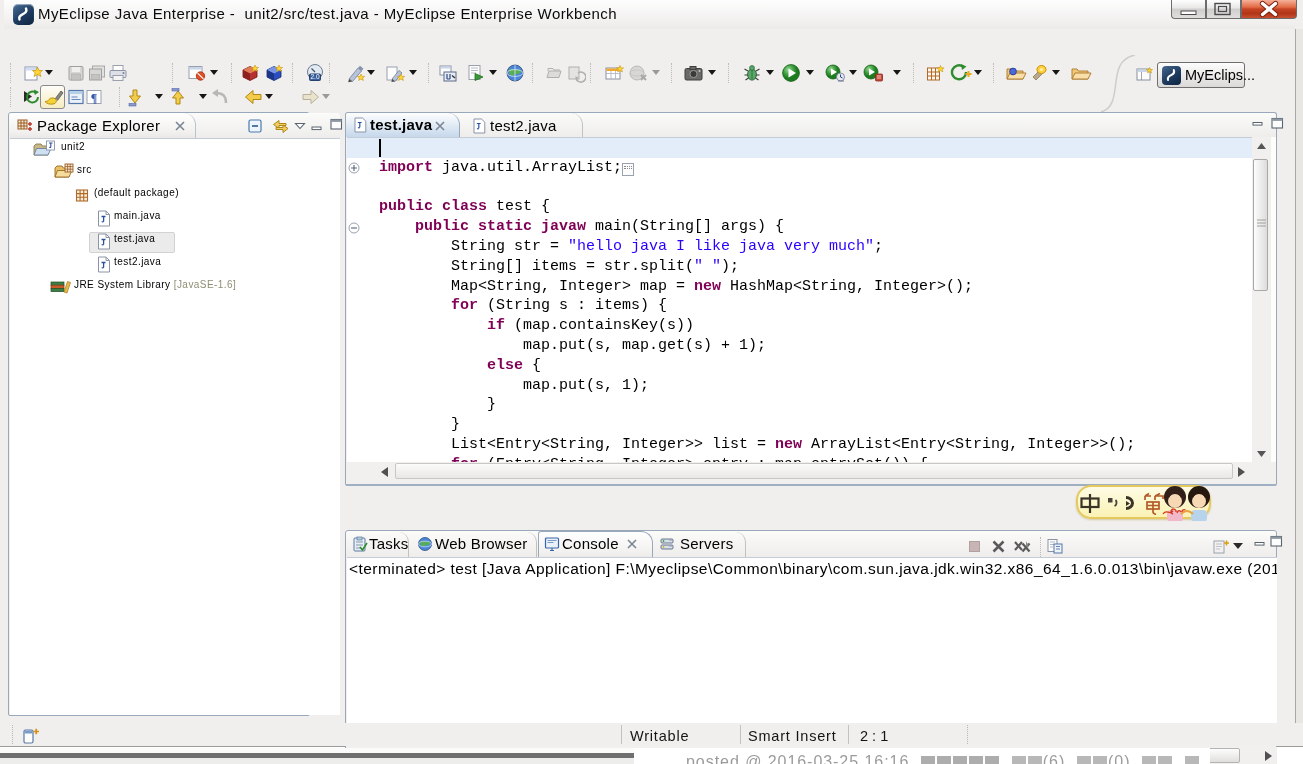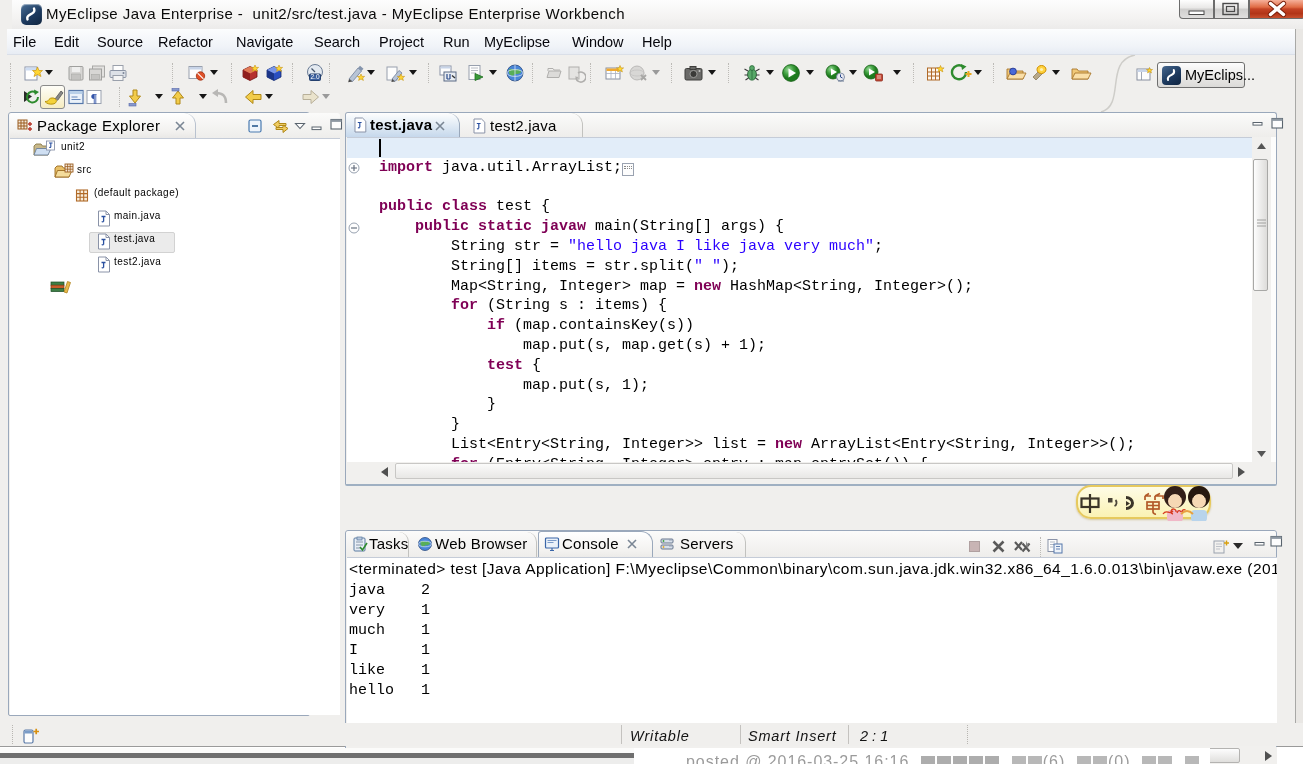--- a/index.html
+++ b/index.html
@@ -2,21 +2,21 @@
 <html><head>
 <meta charset="utf-8">
 <style>
 * { margin:0; padding:0; box-sizing:border-box; }
 html,body { width:1303px; height:764px; overflow:hidden; background:#fff; }
 body { font-family:"Liberation Sans", sans-serif; position:relative; }
 .abs { position:absolute; }
 svg.abs { display:block; }
 .win { position:absolute; left:0; top:0; width:1303px; height:747px; background:#f0efed; border-bottom:1px solid #9a9a9a; }
 
-.titlebar { position:absolute; left:12px; top:0; width:1291px; height:29px; background:linear-gradient(180deg,#fdfdfd 0%,#f4f3f2 60%,#ecebea 100%);text-decoration:underline; }
+.titlebar { position:absolute; left:4px; top:0; width:1291px; height:29px; background:linear-gradient(180deg,#fdfdfd 0%,#f4f3f2 60%,#ecebea 100%);text-decoration:underline; }
 .title-ico { position:absolute; left:9px; top:4px; width:21px; height:21px; border-radius:5px; background:linear-gradient(145deg,#4a6f96 0%,#1d3a5f 55%,#10253f 100%); box-shadow:inset 0 1px 1px rgba(255,255,255,.5); }
 .title-txt { position:absolute; left:34px; top:5px; font-size:15px; letter-spacing:0.42px; color:#0a0a0a; }
 .winbtn { position:absolute; top:0; height:19px; border:1px solid #6c6c6c; border-top:none; }
 .winbtn.min { left:1167px; width:35px; border-radius:0 0 0 4px; background:linear-gradient(180deg,#fefefe 0%,#e8e7e6 45%,#cfcecd 50%,#e0dfde 100%); }
 .winbtn.max { left:1202px; width:35px; background:linear-gradient(180deg,#fefefe 0%,#e8e7e6 45%,#cfcecd 50%,#e0dfde 100%); }
 .winbtn.close { left:1237px; width:56px; border-radius:0 0 4px 0; background:linear-gradient(180deg,#f6b09a 0%,#e06b44 40%,#c44325 50%,#b23518 75%,#c8502f 100%); }
 
 .menubar { position:absolute; left:7px; top:29px; width:1289px; height:26px; background:linear-gradient(180deg,#fcfdfe 0%,#f0f3f8 70%,#e7ecf4 100%); border-bottom:1px solid #dadfe8; }
 .menubar span { position:absolute; top:5px; font-size:14.5px; color:#06060c; }
 
@@ -38,21 +38,21 @@
 pre.code { position:absolute; left:32px; top:0px; font-family:"Liberation Mono", monospace; font-size:15px; line-height:19.8px; color:#000; }
 .kw { color:#7f0055; font-weight:bold; }
 .str { color:#2a00ff; }
 
 #cons { left:345px; top:488px; width:932px; height:235px;margin-top:42px; }
 #cons .content { position:absolute; left:1px; top:26px; width:930px; height:179px; background:#fff; border-top:1px solid #c5ccd8; overflow:hidden; }
 
 .tab-txt { position:absolute; font-size:15px; letter-spacing:0.25px; color:#000; white-space:nowrap; }
 
 .statusbar { position:absolute; left:0px; top:723px; width:1303px; height:23px; background:#f0efed; }
-.statusbar .lbl { position:absolute; top:5px; font-size:14.5px; color:#141414;font-style:italic; }
+.statusbar .lbl { position:absolute; top:5px; font-size:14.5px; color:#141414; }
 .vsep { position:absolute; top:2px; width:1px; height:19px; background:#c4c2bf; }
 
 .webstrip { position:absolute; left:0; top:748px; width:1210px; height:16px; background:#fff; overflow:hidden; color:#9b9b9b; font-size:16px; }
 .cjk { display:inline-block; width:14px; height:13px; background:#adadad; margin:0 1px; vertical-align:-2px; }
 .cjk2 { display:inline-block; width:14px; height:13px; background:#b8b8b8; margin:0 1px; vertical-align:-2px; }
 </style>
 </head>
 <body>
 <div class="win">
 
@@ -73,33 +73,20 @@
             <path d="M20.5 3.5 L33.5 14.5"></path>
             <path d="M33.5 3.5 L20.5 14.5"></path>
           </g>
           <g stroke="#fff" stroke-width="3.4" stroke-linecap="round">
             <path d="M20.5 3.5 L33.5 14.5"></path>
             <path d="M33.5 3.5 L20.5 14.5"></path>
           </g>
         </svg></div>
   </div>
 
-  <div class="menubar">
-    <span style="left:6px">File</span>
-      <span style="left:47px">Edit</span>
-      <span style="left:90px">Source</span>
-      <span style="left:151px">Refactor</span>
-      <span style="left:229px">Navigate</span>
-      <span style="left:307px">Search</span>
-      <span style="left:372px">Project</span>
-      <span style="left:436px">Run</span>
-      <span style="left:477px">MyEclipse</span>
-      <span style="left:565px">Window</span>
-      <span style="left:635px">Help</span>
-  </div>
 
   <div class="toolbar" id="tb">
   <div class="tbsep" style="left:3px;top:8px"></div>
   <div class="tbsep" style="left:3px;top:32px"></div>
   <svg class="abs" style="left:16px;top:8px" width="20" height="20">
         <rect x="2" y="4" width="12" height="13" fill="#fff" stroke="#8a93a8"></rect>
         <rect x="2.5" y="4.5" width="11" height="3" fill="#cddcf2"></rect>
         <path d="M14.5 4 L16 7.5 L19.5 7.5 L16.8 10 L18 13.5 L14.5 11.5 L11 13.5 L12.2 10 L9.5 7.5 L13 7.5 Z" fill="#ffd633" stroke="#c89410" stroke-width="0.7"></path>
       </svg>
   <i class="dd" style="left:38px;top:15px"></i>
@@ -404,20 +391,21 @@
           <path d="M9 1 L9 4.5 L12.5 4.5" fill="none" stroke="#8a93a8" stroke-width="1"></path>
           <path d="M4.5 6.5 h4 M6.6 6.5 v5 M4.7 11.5 a1.7 1.7 0 0 0 1.9 0" stroke="#2a50a0" stroke-width="1.3" fill="none"></path>
         </svg>
     <div class="trow" style="left:104px;top:117px">test2.java</div>
     <svg class="abs" style="left:40px;top:141px" width="22" height="15">
           <rect x="1" y="2" width="13" height="3.2" fill="#3e7e46" stroke="#1e4e26" stroke-width="0.7"></rect>
           <rect x="1" y="5.2" width="13" height="3.2" fill="#c75c2a" stroke="#8a3a10" stroke-width="0.7"></rect>
           <rect x="1" y="8.4" width="13" height="3.2" fill="#3e7e46" stroke="#1e4e26" stroke-width="0.7"></rect>
           <path d="M14 12 L17.5 1.5 L20.5 2.5 L17 13 Z" fill="#e8b84a" stroke="#a87a10" stroke-width="0.7"></path>
         </svg>
+    <div class="trow" style="left:64px;top:140px">JRE System Library <span style="color:#8e8e74">[JavaSE-1.6]</span></div>
     </div>
   </div>
 
   <div class="panel" id="edit">
     <div class="abs" style="left:0;top:0;width:930px;height:24px;background:linear-gradient(180deg,#fbfbfa,#eeedeb);border-radius:3px 3px 0 0"></div>
     <div class="abs" style="left:114px;top:0px;width:123px;height:24px;border-right:1px solid #c2c2bf;border-radius:0 12px 0 0"></div>
     <div class="abs" style="left:0px;top:0px;width:114px;height:24px;background:linear-gradient(180deg,#fefefe 0%,#e4edf6 45%,#c6d8ec 100%);border-right:1px solid #9aa8bb;border-radius:3px 12px 0 0"></div>
     <svg class="abs" style="left:8px;top:4px" width="13" height="16">
         <path d="M1 1 L8.5 1 L11.8 4.2 L11.8 15 L1 15 Z" fill="#fff" stroke="#8a93a8" stroke-width="1"></path>
         <path d="M3.8 5.5 h3.8 M5.8 5.5 v4.7 M4 10.5 a1.6 1.6 0 0 0 1.8 0" stroke="#2a50a0" stroke-width="1.2" fill="none"></path>
@@ -456,21 +444,21 @@
 import</span> java.util.ArrayList;
 
 <span class="kw">public</span> <span class="kw">class</span> test {
     <span class="kw">public</span> <span class="kw">static</span> <span class="kw">javaw</span> main(String[] args) {
         String str = <span class="str">"hello java I like java very much"</span>;
         String[] items = str.split(<span class="str">" "</span>);
         Map&lt;String, Integer&gt; map = <span class="kw">new</span> HashMap&lt;String, Integer&gt;();
         <span class="kw">for</span> (String s : items) {
             <span class="kw">if</span> (map.containsKey(s))
                 map.put(s, map.get(s) + 1);
-            <span class="kw">test</span> {
+            <span class="kw">else</span> {
                 map.put(s, 1);
             }
         }
         List&lt;Entry&lt;String, Integer&gt;&gt; list = <span class="kw">new</span> ArrayList&lt;Entry&lt;String, Integer&gt;&gt;();
         <span class="kw">for</span> (Entry&lt;String, Integer&gt; entry : map.entrySet()) {</pre>
     </div>
     <div class="abs" style="left:906px;top:24px;width:19px;height:325px;background:#f1f0ee">
       <svg class="abs" style="left:4px;top:5px" width="11" height="8">
           <path d="M5.5 1 L10 7 L1 7 Z" fill="#555"></path>
         </svg>
@@ -559,26 +547,20 @@
       </svg>
     <svg class="abs" style="left:908px;top:6px" width="12" height="10">
         <rect x="1" y="5.5" width="9" height="2.6" fill="#fdfdfd" stroke="#5a646e" stroke-width="1"></rect>
       </svg>
     <svg class="abs" style="left:924px;top:4px" width="13" height="13">
         <rect x="1" y="1.5" width="10.5" height="9.5" fill="#fdfdfd" stroke="#5a646e" stroke-width="1.1"></rect>
         <rect x="1" y="1.5" width="10.5" height="2.4" fill="#8e98a2"></rect>
       </svg>
     <div class="content" id="cons-body">
     <div class="abs" style="left:2px;top:2px;font-size:15.5px;color:#000;white-space:nowrap;letter-spacing:0.45px">&lt;terminated&gt; test [Java Application] F:\Myeclipse\Common\binary\com.sun.java.jdk.win32.x86_64_1.6.0.013\bin\javaw.exe (2016</div>
-    <pre class="abs" style="left:2px;top:23px;font-family:'Liberation Mono',monospace;font-size:15px;line-height:20px;color:#000">java    2
-very    1
-much    1
-I       1
-like    1
-hello   1</pre>
     </div>
     <div class="abs" style="left:1px;top:216px;width:930px;height:17px;background:#f1f0ee">
       <svg class="abs" style="left:4px;top:3px" width="9" height="12">
           <path d="M8 1 L1 6 L8 11 Z" fill="#505050"></path>
         </svg>
       <svg class="abs" style="left:917px;top:3px" width="9" height="12">
           <path d="M1 1 L8 6 L1 11 Z" fill="#505050"></path>
         </svg>
       <div class="abs" style="left:17px;top:1px;width:876px;height:15px;border:1px solid #b4b3b1;border-radius:2px;background:linear-gradient(180deg,#fdfdfd,#e0dfdd)"></div>
     </div>

